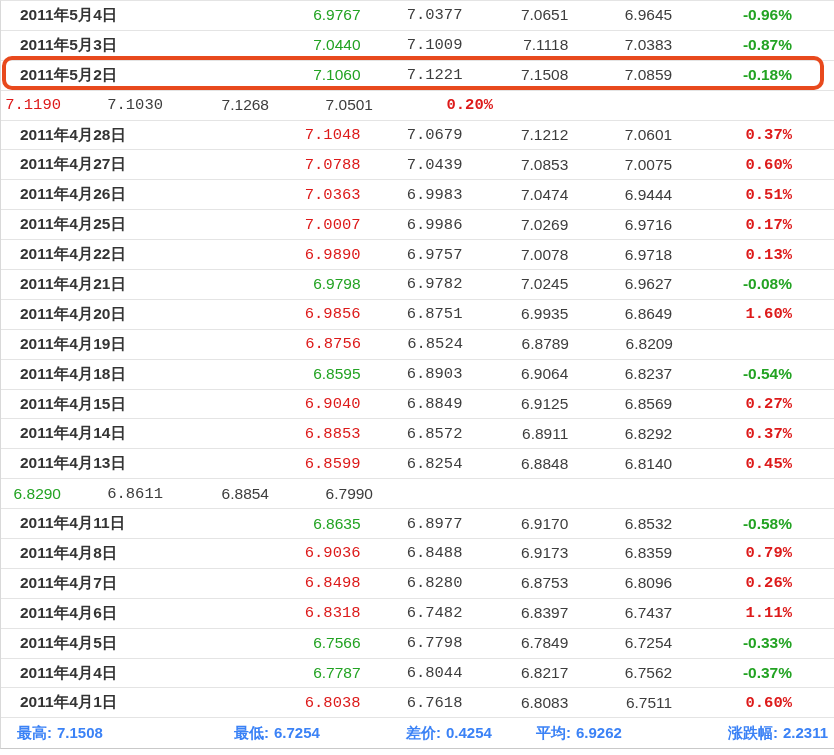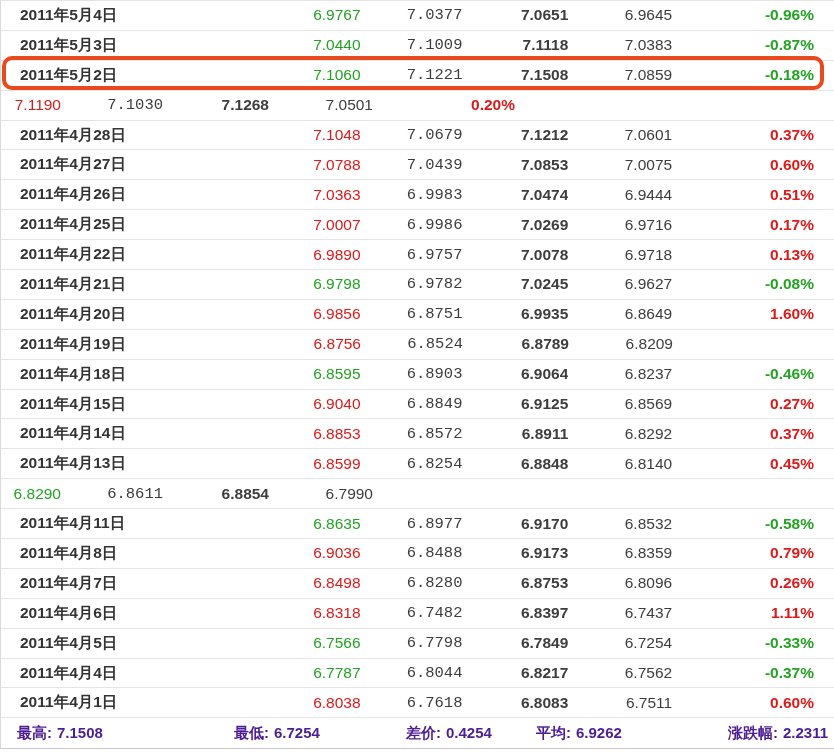--- a/index.html
+++ b/index.html
@@ -33,25 +33,25 @@
     font-weight: 700;
     color: #333333;
   }
   .cell.num {
     text-align: right;
     font-size: 15.5px;
     color: #3d3d3d;
   }
   .c1 { width: 60px;  }
   .c2 { width: 102px; font-family: Liberation Mono, monospace; }
-  .c3 { width: 106px; font-weight: bold; }
+  .c3 { width: 106px; }
   .c4 { width: 104px; }
-  .c5 { width: 162px; padding-right: 20px; font-weight: 700; }
-
-  .up   { color: var(--up, #dd1a1a) !important; }
+  .c5 { width: 162px; padding-right: 42px; font-weight: 700; }
+
+  .up   { color: var(--up, #dd1a1a) !important; font-family: Liberation Mono, monospace; }
   .down { color: var(--down, #23a323) !important; }
 
   .highlight {
     position: absolute;
     left: 2px;
     width: 822px;
     height: 34px;
     border: 4px solid var(--hl, #e8491d);
     border-radius: 10px;
     box-sizing: border-box;
@@ -67,21 +67,21 @@
     border-bottom: 1.5px solid #c9c9c9;
     border-left: 1px solid var(--leftb, #d9d9d9);
     background: #ffffff;
   }
   .footer-item {
     position: absolute;
     top: 50%;
     transform: translateY(-50%);
     font-size: 15px;
     font-weight: 700;
-    color: #4c1d95;
+    color: #3b82f6;
     white-space: nowrap;
   }
   .footer-item .flabel { margin-right: 5px; }
 </style>
 </head>
 <body>
 
 <div id="app">
 
   <div class="table" id="rates-table">
@@ -190,21 +190,21 @@
       <div class="cell num c3">6.8789</div>
       <div class="cell num c4">6.8209</div>
     </div>
 
     <div class="row">
       <div class="cell date">2011年4月18日</div>
       <div class="cell num c1 down">6.8595</div>
       <div class="cell num c2">6.8903</div>
       <div class="cell num c3">6.9064</div>
       <div class="cell num c4">6.8237</div>
-      <div class="cell num c5 down">-0.46%</div>
+      <div class="cell num c5 down">-0.54%</div>
     </div>
 
     <div class="row">
       <div class="cell date">2011年4月15日</div>
       <div class="cell num c1 up">6.9040</div>
       <div class="cell num c2">6.8849</div>
       <div class="cell num c3">6.9125</div>
       <div class="cell num c4">6.8569</div>
       <div class="cell num c5 up">0.27%</div>
     </div>

